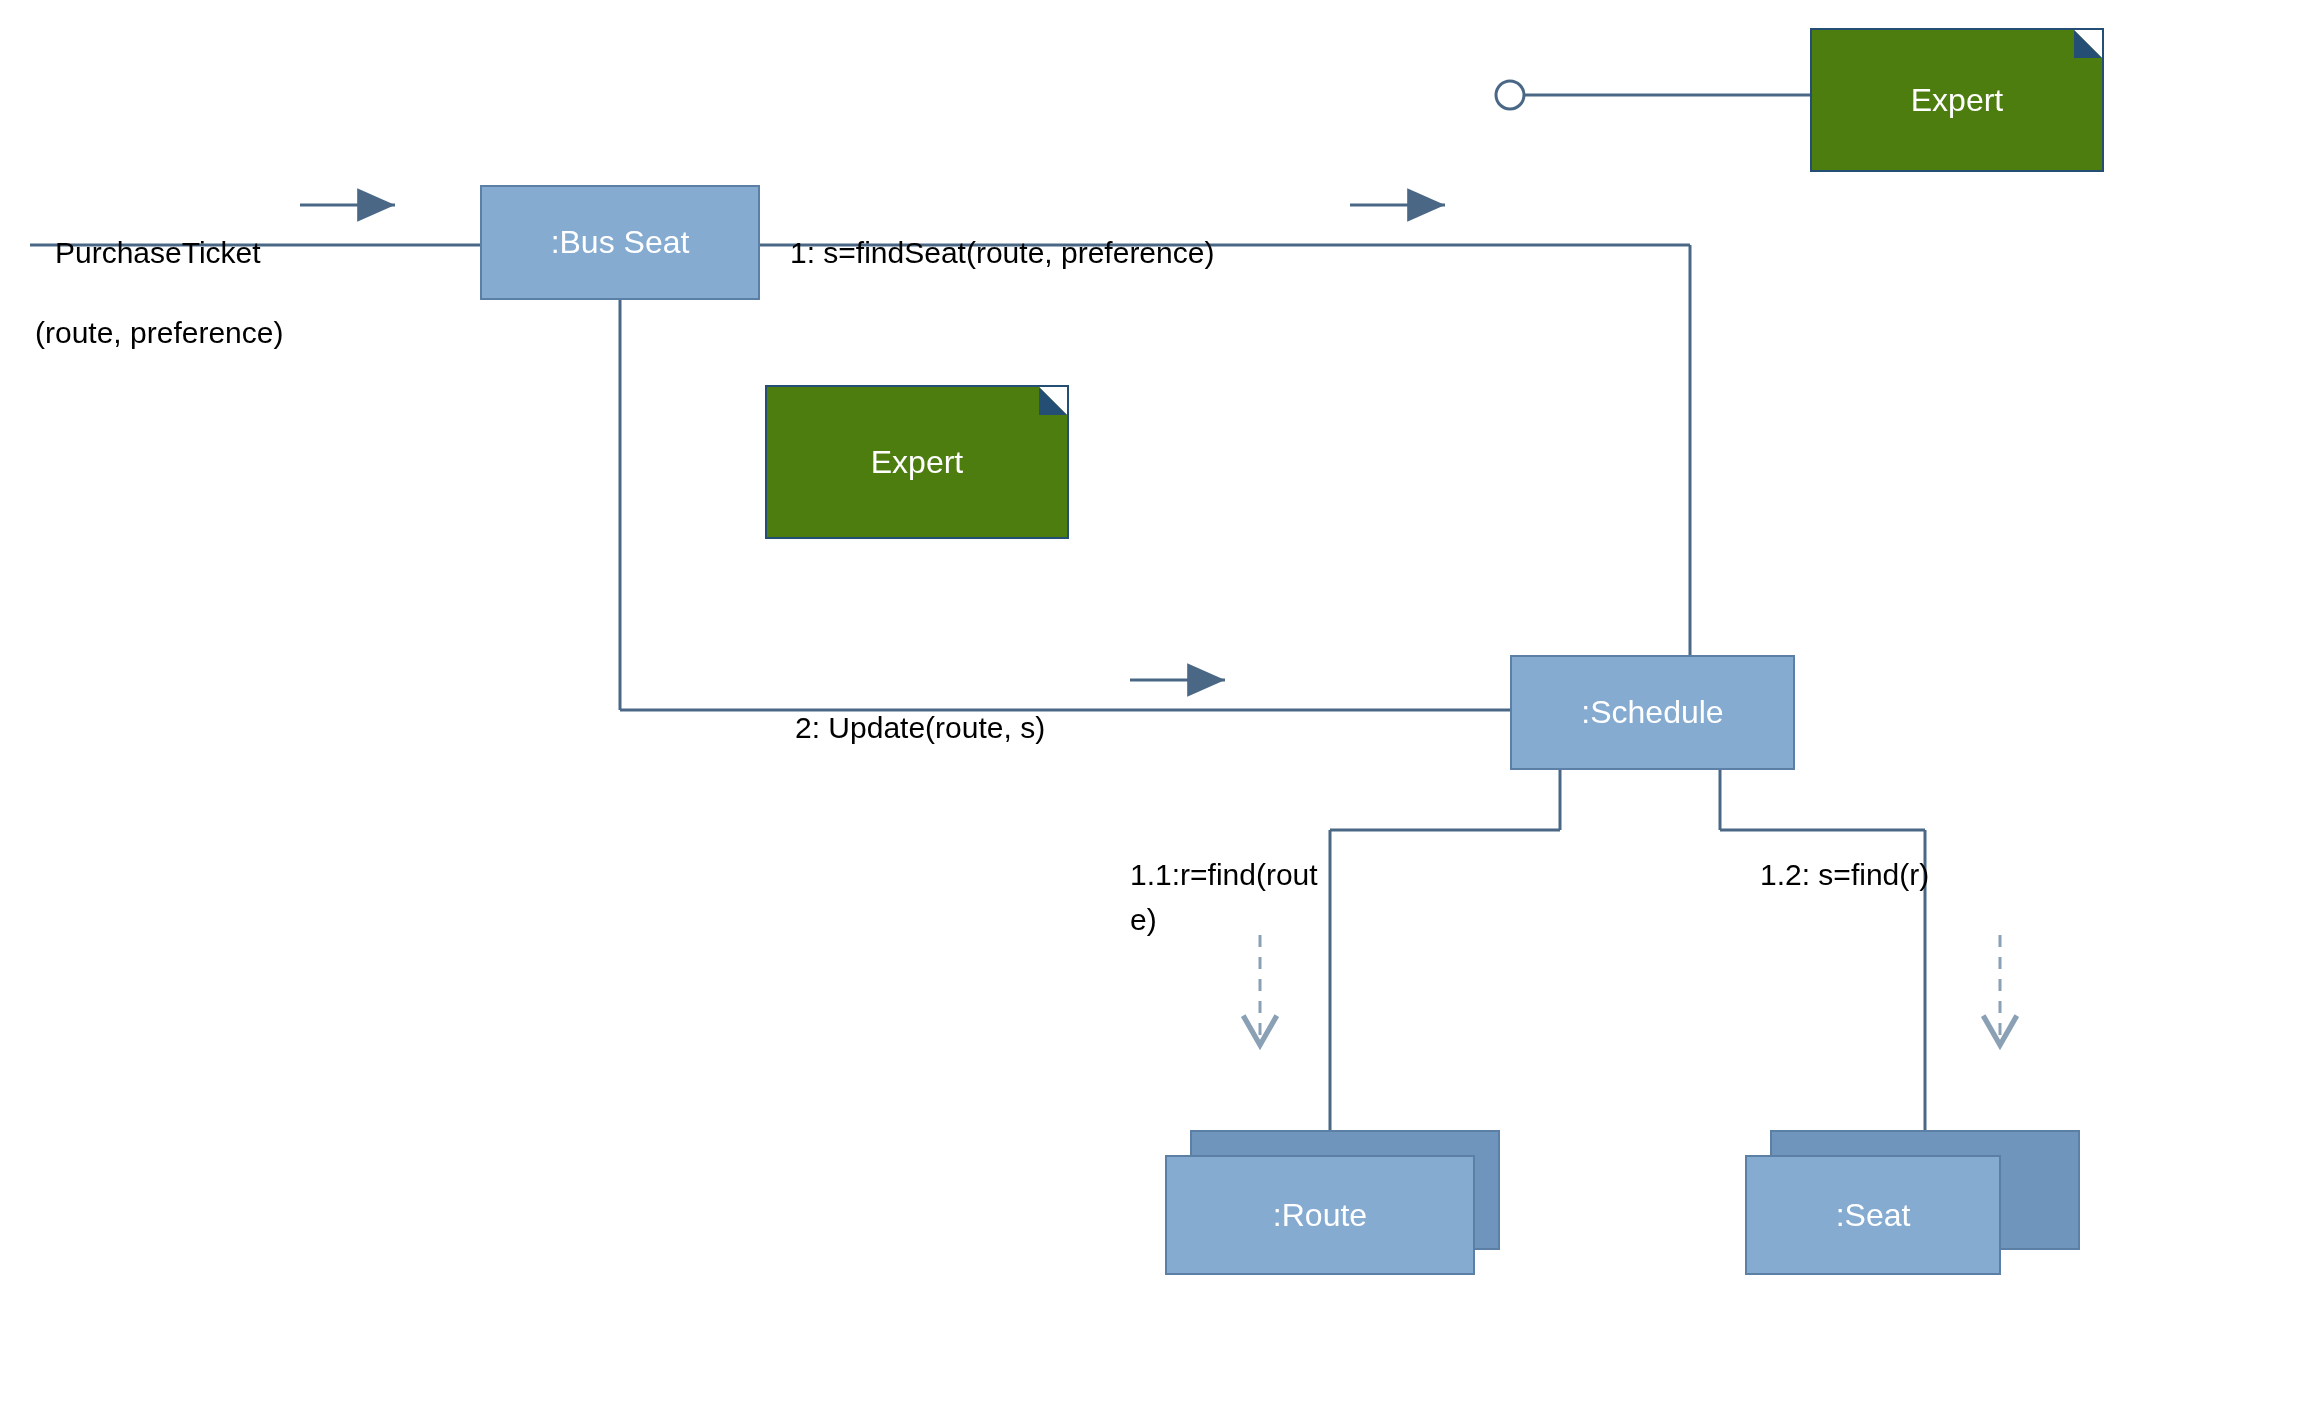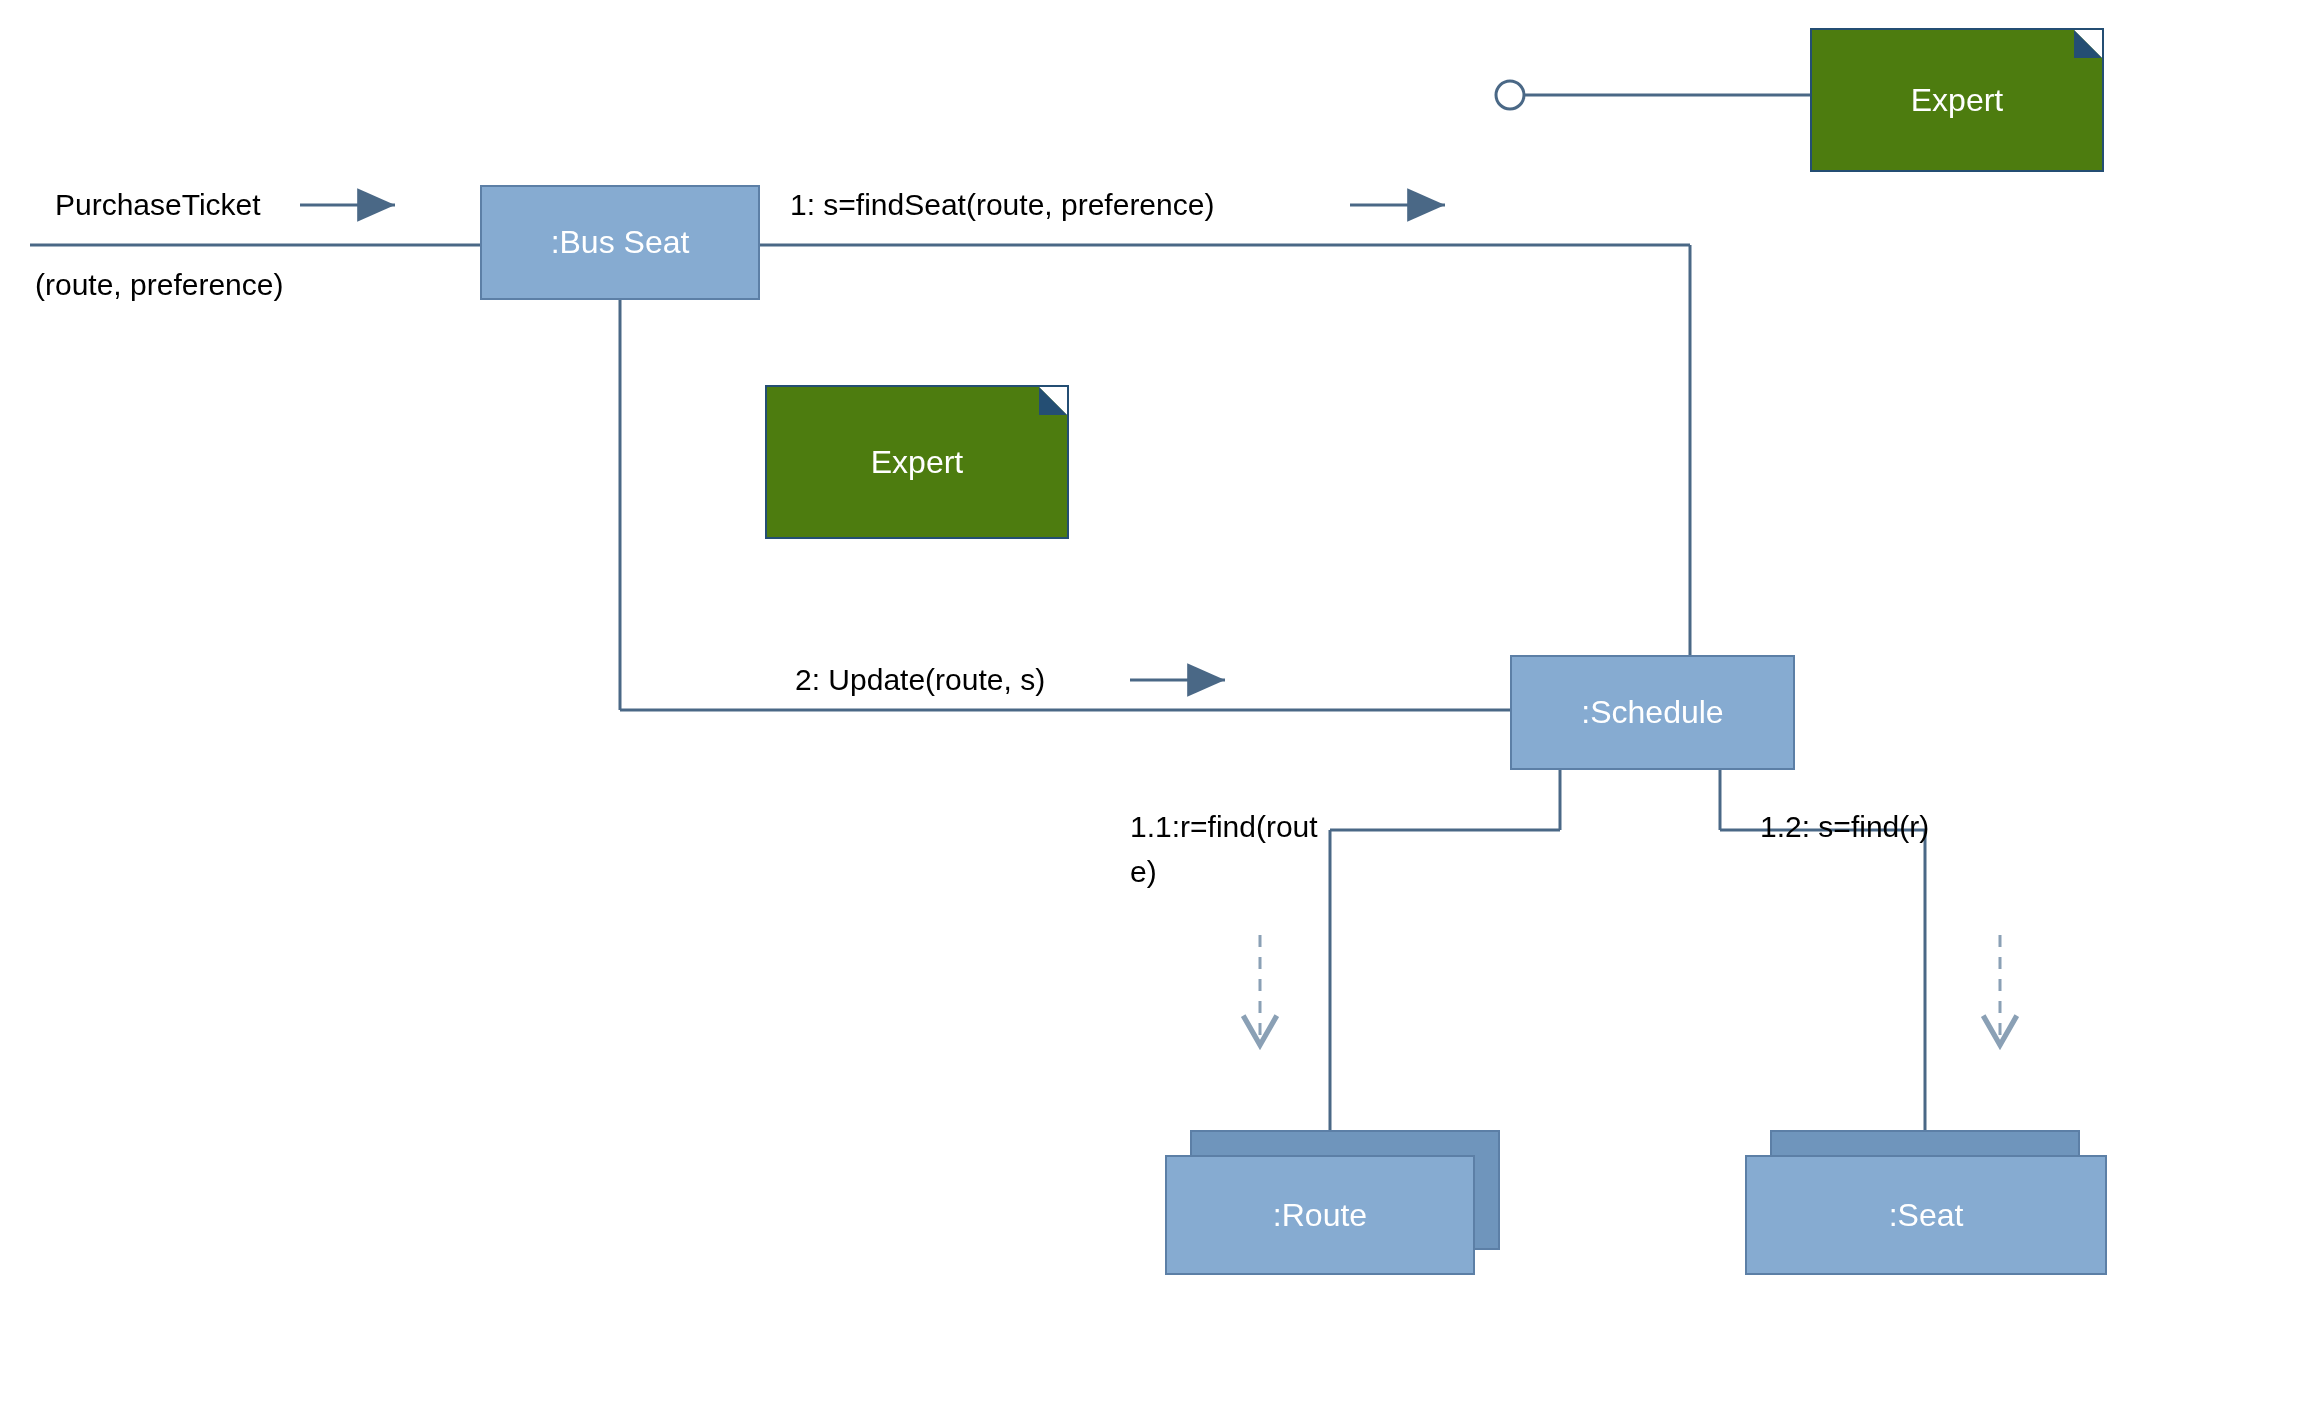--- a/index.html
+++ b/index.html
@@ -17,20 +17,21 @@
     position: absolute;
     display: flex;
     align-items: center;
     justify-content: center;
     box-sizing: border-box;
   }
   .label {
     position: absolute;
     color: #000;
     white-space: pre;
+    margin-top: 48px;
   }
   svg.overlay {
     position: absolute;
     top: 0; left: 0;
     width: 2313px;
     height: 1406px;
     pointer-events: none;
   }
   .obj-box {
     background: #86abd1;
@@ -134,21 +135,21 @@
   <div class="node obj-box" style="left:1510px; top:655px; width:285px; height:115px;">
     <span class="txt-lg">:Schedule</span>
   </div>
 
   <div class="multi-back" style="left:1190px; top:1130px; width:310px; height:120px;"></div>
   <div class="node obj-box" style="left:1165px; top:1155px; width:310px; height:120px;">
     <span class="txt-lg">:Route</span>
   </div>
 
   <div class="multi-back" style="left:1770px; top:1130px; width:310px; height:120px;"></div>
-  <div class="node obj-box" style="left:1745px; top:1155px; width:362px; height:120px;">
+  <div class="node obj-box" style="left:1745px; top:1155px; width:256px; height:120px;">
     <span class="txt-lg">:Seat</span>
   </div>
 
   <div class="note-box" style="left:1810px; top:28px; width:290px; height:140px;">
     <div class="note-fold"></div>
     <div class="note-fold-tri"></div>
     <div class="node" style="position:relative; width:100%; height:100%;">
       <span class="txt-lg">Expert</span>
     </div>
   </div>

